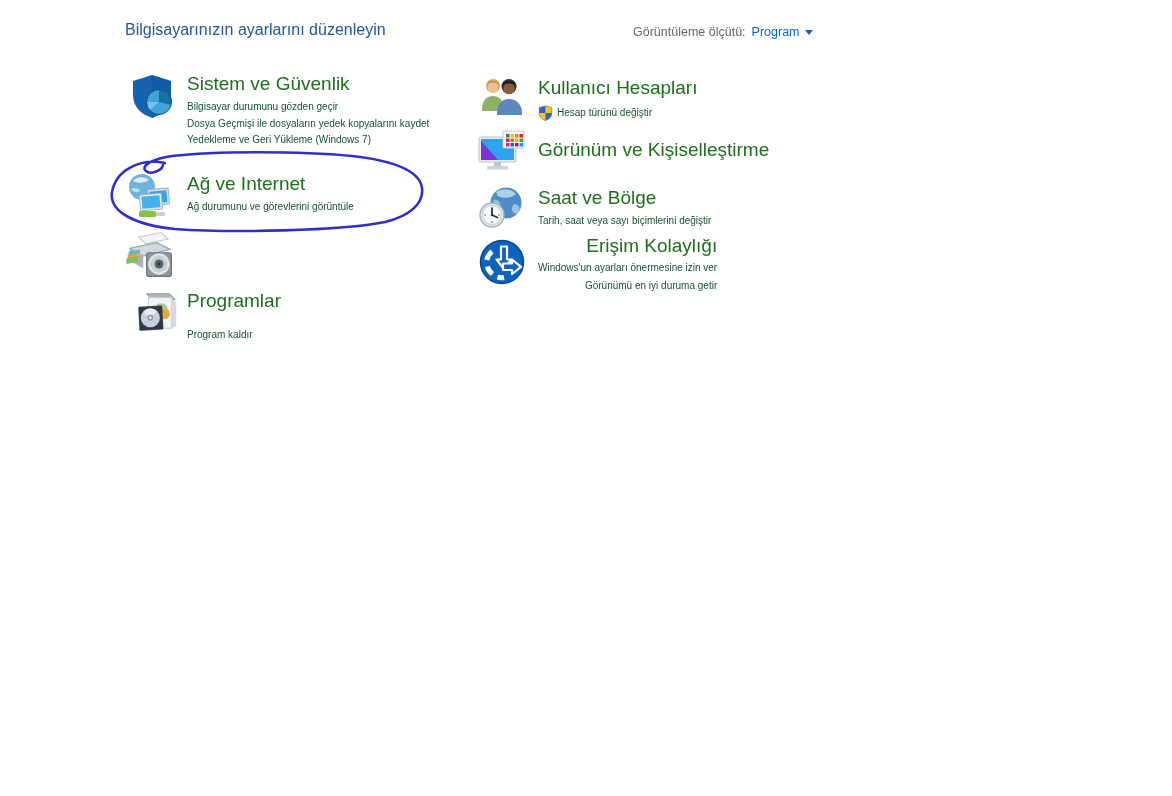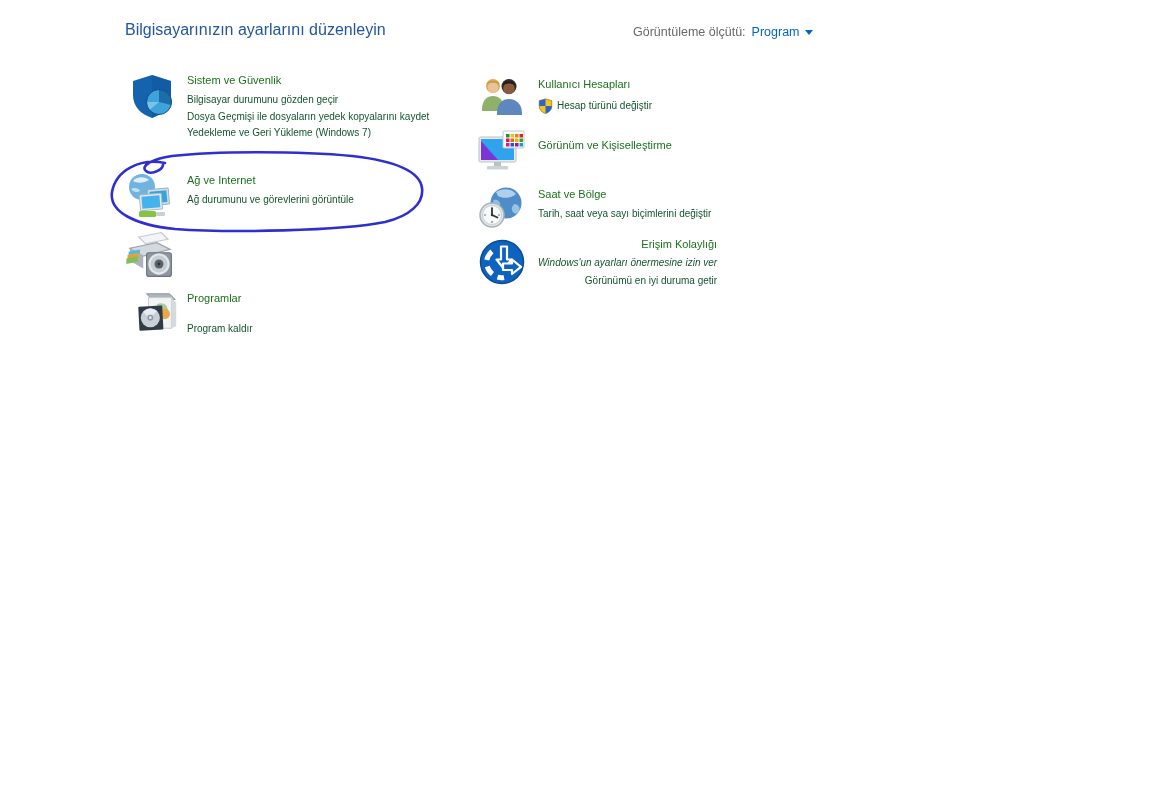--- a/index.html
+++ b/index.html
@@ -8,21 +8,21 @@
   .page-title { position:absolute; left:125px; top:21px; font-size:16px; color:#24559E; }
 
   .view-selector { position:absolute; left:633px; top:25px; display:flex; gap:6px; font-size:12.5px; }
   .view-label { color:#686868; }
   .view-value { color:#0066CC; cursor:pointer; display:flex; align-items:center; gap:5px; }
   .chevron { width:0; height:0; border-left:4px solid transparent; border-right:4px solid transparent; border-top:5px solid #0066CC; display:inline-block; }
 
   .cat { position:absolute; }
   .cat-icon { position:absolute; cursor:pointer; }
   .cat-text { position:absolute; }
-  .cat-title { display:inline-block; font-size:11px; color:#1C701C; text-decoration:none; cursor:pointer; white-space:nowrap; }
+  .cat-title { display:inline-block; font-size:19px; color:#1C701C; text-decoration:none; cursor:pointer; white-space:nowrap; }
   .cat-links { margin-top:4px; }
   .cat-links a { display:block; font-size:10px; line-height:16.5px; color:#14532d; text-decoration:none; cursor:pointer; }
   .wrapcol { max-width:262px; }
   .linkrow { display:flex; align-items:center; gap:4px; }
   .linkrow svg { flex:0 0 auto; }
 
   .annotation-svg { position:absolute; left:95px; top:138px; pointer-events:none; }
 </style>
 </head>
 <body>
@@ -200,21 +200,21 @@
         <path d="M14 13.5 A14.5 14.5 0 0 0 8.8 22"></path>
         <path d="M9.3 28.5 A14.5 14.5 0 0 0 14.5 36"></path>
         <path d="M19.5 39.2 A14.5 14.5 0 0 0 26 39.5"></path>
       </g>
       <path d="M23 8.5 H29 V21.5 H33.5 L26 31 L18.5 21.5 H23 Z" fill="#0E63BE" stroke="#FFFFFF" stroke-width="2.2" stroke-linejoin="round"></path>
       <path d="M25 25.5 H34 V21.5 L43 28.8 L34 36 V32 H25 Z" fill="#0E63BE" stroke="#FFFFFF" stroke-width="2.2" stroke-linejoin="round"></path>
     </svg>
     <div class="cat-text" style="left:60px; top:0;text-align:right;">
       <a class="cat-title" style="margin-top:1px;">Erişim Kolaylığı</a>
       <div class="cat-links" style="margin-top:2px;">
-        <a style="line-height:18px;font-style:italic;">Windows'un ayarları önermesine izin ver</a>
+        <a style="line-height:18px;">Windows'un ayarları önermesine izin ver</a>
         <a style="line-height:18px;">Görünümü en iyi duruma getir</a>
       </div>
     </div>
   </div>
 
   <svg class="annotation-svg" width="345" height="105" viewBox="0 0 345 105">
     <path d="M70 25 C45 20 21 32 17 54 C14 74 40 87 80 91 C135 95 245 93 290 84 C315 78 329 65 327 50 C325 34 301 23 257 18 C205 13 120 13 77 18 C57 21 45 28 51 33 C55 37 67 33 68 27" fill="none" stroke="#2424CC" stroke-width="2.6" stroke-linecap="round" opacity="0.95"></path>
   </svg>
 
 </div>

